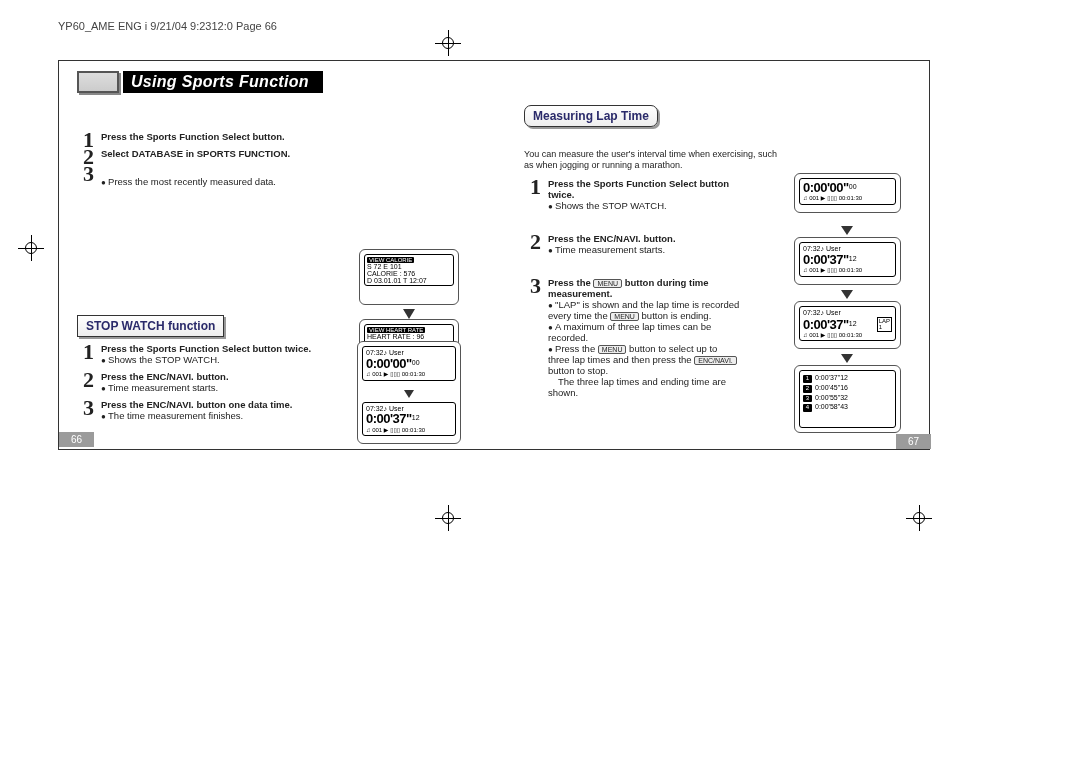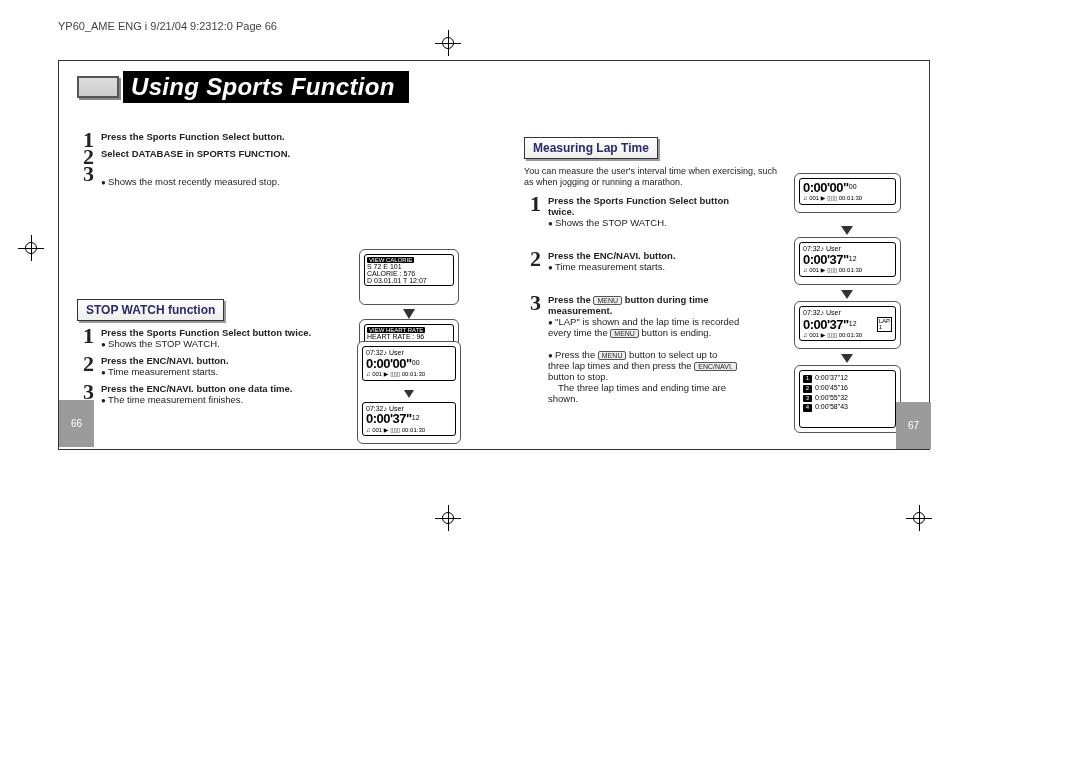--- a/index.html
+++ b/index.html
@@ -55,21 +55,21 @@
     background: linear-gradient(#ddd,#ccc);
     border: 2px solid #555;
     margin-right: 4px;
     box-shadow: 2px 2px 0 #888;
   }
   .main-title {
     background: #000;
     color: #fff;
     font-weight: bold;
     font-style: italic;
-    font-size: 24px;
+    font-size: 16px;
     padding: 2px 14px 2px 8px;
     letter-spacing: 0.3px;
   }
 
   .sub-head {
     display: inline-block;
     border: 1.5px solid #333;
     background: linear-gradient(#fff,#eee);
     padding: 3px 8px;
     font-weight: bold;
@@ -125,24 +125,24 @@
   .sw-screen {
     border:1px solid #000; border-radius:3px; padding:2px 3px;
     font-size:7px; line-height:1.1; margin-bottom:3px;
   }
   .big-time { font-size:13px; font-weight:bold; letter-spacing:-0.5px;}
   .small-sup { font-size:7px; vertical-align: super;}
   .sw-footer { font-size:6px; display:flex; justify-content:space-between; }
 
   
   .right-page { position:absolute; left: 429px; top:0; width: 443px; height:390px; }
-  .right-head { margin-top: 76px; }
+  .right-head { margin-top: 44px; border-radius: 7px; }
   .intro {
     font-size: 9px; color:#222;
-    margin: 1px 0 6px 36px; width: 260px; line-height:1.25;
+    margin: 16px 0 6px 36px; width: 260px; line-height:1.25;
   }
 
   .steps-r { margin-left: 42px; width: 210px; font-size:9.5px; }
 
   
   .rd { position:absolute; border:1.5px solid #555; border-radius:6px; padding:4px; background:#fff; width:107px; }
   .rd1 { top: 112px; left: 306px; }
   .rd2 { top: 176px; left: 306px; }
   .rd3 { top: 240px; left: 306px; }
   .rd4 { top: 304px; left: 306px; height:68px;}
@@ -150,21 +150,21 @@
   .ra1 { top: 165px; } .ra2 { top: 229px; } .ra3 { top: 293px; }
 
   .menu-button {
     display:inline-block; border:1px solid #555; border-radius:2px;
     font-size:7px; padding:0 3px; background:#eee;
   }
 
   .page-num {
     position:absolute; bottom: 2px;
     background:#9b9b9b; color:#fff; font-size:10px;
-    padding:18px 12px;
+    padding:2px 12px;
   }
   .pn-left { left:0; }
   .pn-right{ right:0; }
 
   .lap-list { font-size:7px; line-height:1.3; }
   .lap-list .numbox { display:inline-block; background:#000; color:#fff; width:9px; text-align:center; border-radius:1px; margin-right:3px; font-size:6px;}
 </style>
 </head>
 <body>
 
@@ -196,21 +196,21 @@
   <div class="main-title-wrap">
     <div class="title-block"></div>
     <div class="main-title">Using Sports Function</div>
   </div>
 
   <div class="body1">
     <ul class="steps">
       <li><span class="step-num">1</span><span class="bold">Press the Sports Function Select        button.</span></li>
       <li><span class="step-num">2</span><span class="bold">Select DATABASE in SPORTS FUNCTION.</span></li>
       <li><span class="step-num">3</span><br>
-        <span class="bullet">Shows the most recently measured stop.</span>
+        <span class="bullet">Press the most recently measured data.</span>
       </li>
     </ul>
 
     <div class="device-panel dp1">
       <div class="inner-lcd">
         <span class="bar">VIEW CALORIE</span><br>
         <span>S   72        E   101</span><br>
         <span>CALORIE        : 576</span><br>
         <span>D 03.01.01   T 12:07</span>
       </div>
@@ -219,21 +219,21 @@
     <div class="device-panel dp2">
       <div class="inner-lcd">
         <span class="bar">VIEW HEART RATE</span><br>
         <span>HEART RATE    : 96</span><br>
         <span>DATE     : 03.01.01</span><br>
         <span>TIME           : 12:07</span>
       </div>
     </div>
   </div>
 
-  <div style="position:absolute; top:228px; left:0; right:440px;">
+  <div style="position:absolute; top:244px; left:0; right:440px;">
     <div class="sub-head">STOP WATCH function</div>
     <ul class="steps">
       <li><span class="step-num">1</span><span class="bold">Press the Sports Function Select        button twice.</span><br>
         <span class="bullet">Shows the STOP WATCH.</span></li>
       <li><span class="step-num">2</span><span class="bold">Press the ENC/NAVI. button.</span><br>
         <span class="bullet">Time measurement starts.</span></li>
       <li><span class="step-num">3</span><span class="bold">Press the ENC/NAVI. button one data time.</span><br>
         <span class="bullet">The time measurement finishes.</span></li>
     </ul>
   </div>
@@ -261,21 +261,21 @@
     <ul class="steps steps-r">
       <li><span class="step-num">1</span><span class="bold">Press the Sports Function Select        button twice.</span><br>
         <span class="bullet">Shows the STOP WATCH.</span></li>
       <li style="margin-top:22px;"><span class="step-num">2</span><span class="bold">Press the ENC/NAVI. button.</span><br>
         <span class="bullet">Time measurement starts.</span></li>
       <li style="margin-top:22px;"><span class="step-num">3</span>
         <span class="bold">Press the </span>
         <span class="menu-button">MENU</span>
         <span class="bold"> button during time measurement.</span><br>
         <span class="bullet"><span>"LAP" is shown and the lap time is recorded every time the </span><span class="menu-button">MENU</span><span> button is ending.</span></span><br>
-        <br>
+        <span class="bullet">A maximum of three lap times can be recorded.</span><br>
         <span class="bullet"><span>Press the </span><span class="menu-button">MENU</span><span> button to select up to three lap times and then press the </span><span class="menu-button">ENC/NAVI.</span><span> button to stop.</span></span><br>
         <span style="margin-left:10px;">The three lap times and ending time are shown.</span>
       </li>
     </ul>
 
     <div class="rd rd1">
       <div class="sw-screen">
         <span class="big-time">0:00'00"</span><span class="small-sup">00</span>
         <div class="sw-footer">♫ 001 ▶ ▯▯▯   00:01:30</div>
       </div>

